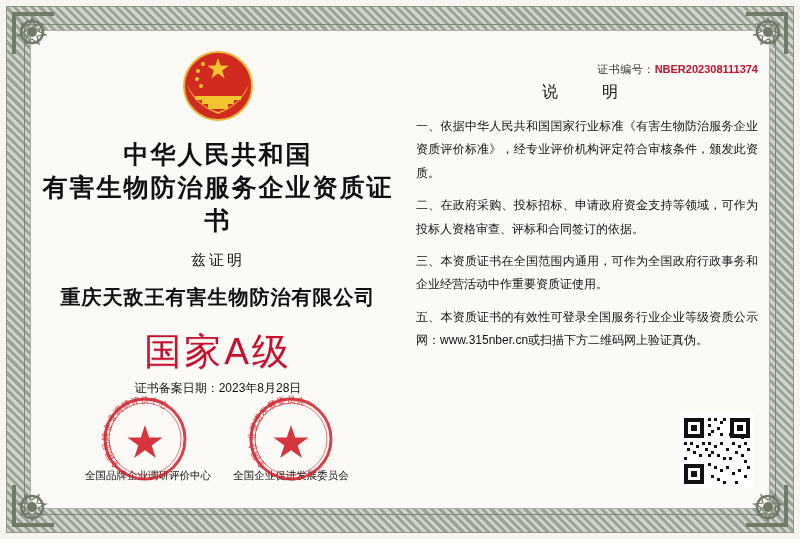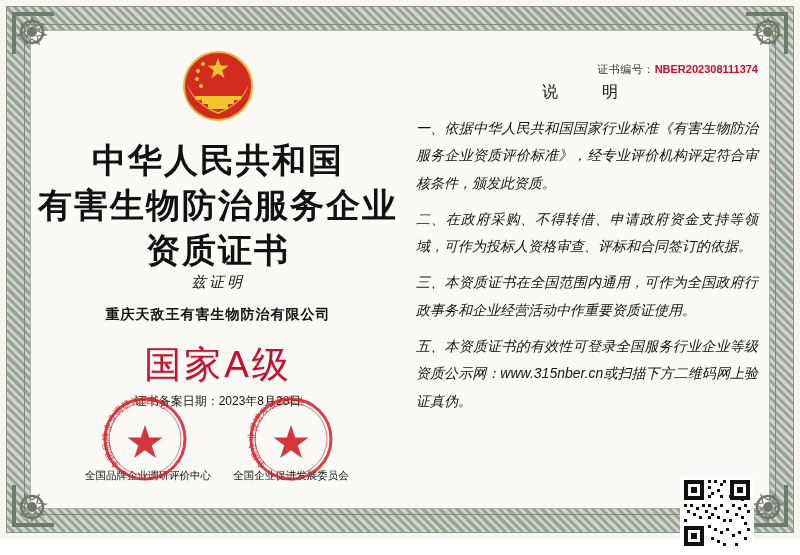--- a/index.html
+++ b/index.html
@@ -53,29 +53,29 @@
   
   .left-col{
     position:absolute;left:0;top:0;width:360px;height:100%;
     text-align:center;
   }
   .emblem{
     margin:6px auto 0;width:86px;height:86px;position:relative;
   }
   .title-main{
     margin-top:8px;
-    font-size:34px;font-weight:bold;color:#111;
+    font-size:25px;font-weight:bold;color:#111;
     letter-spacing:2px;line-height:1.32;
     font-family:"DejaVu Sans","Liberation Sans",sans-serif;
   }
   .zizhengming{
-    font-size:15px;color:#111;letter-spacing:3px;font-style:italic;
+    margin-top:14px;font-size:15px;color:#111;letter-spacing:3px;
   }
   .company{
-    margin-top:14px;font-size:14px;font-weight:bold;color:#111;letter-spacing:1px;
+    margin-top:14px;font-size:20px;font-weight:bold;color:#111;letter-spacing:1px;
   }
   .grade{
     margin-top:16px;
     font-size:37px;font-weight:normal;color:#c8102e;letter-spacing:3px;
     text-shadow:0 1px 0 rgba(0,0,0,.12);
   }
   .dates{
     font-size:12px;color:#111;line-height:1.85;
     text-align:center;
   }
@@ -95,23 +95,22 @@
   
   .right-col{
     position:absolute;left:378px;top:44px;right:4px;
     color:#111;
   }
   .shuoming{
     text-align:center;font-size:16px;font-weight:normal;letter-spacing:14px;
     margin-bottom:12px;
   }
   .para{
-    font-size:14px;line-height:1.95;text-indent:0;margin-bottom:9px;
+    font-size:12px;line-height:1.95;text-indent:0;margin-bottom:9px;
     text-align:justify;
-    font-style:italic;
   }
   .qr{
     position:absolute;right:4px;bottom:-126px;width:74px;height:74px;
     background:#fff;
   }
   .qr svg{display:block}
 </style>
 </head>
 <body>
 
@@ -224,21 +223,21 @@
           </div>
           <div class="seal-label">全国企业促进发展委员会</div>
         </div>
       </div>
     </div>
 
     <div class="right-col">
       <div class="shuoming">说　明</div>
 
       <div class="para">一、依据中华人民共和国国家行业标准《有害生物防治服务企业资质评价标准》，经专业评价机构评定符合审核条件，颁发此资质。</div>
-      <div class="para">二、在政府采购、不得转借、申请政府资金支持等领域，可作为投标人资格审查、评标和合同签订的依据。</div>
+      <div class="para">二、在政府采购、投标招标、申请政府资金支持等领域，可作为投标人资格审查、评标和合同签订的依据。</div>
       <div class="para">三、本资质证书在全国范围内通用，可作为全国政府行政事务和企业经营活动中作重要资质证使用。</div>
       <div class="para">五、本资质证书的有效性可登录全国服务行业企业等级资质公示网：www.315nber.cn或扫描下方二维码网上验证真伪。</div>
 
       <div class="qr">
         <svg width="74" height="74" viewBox="0 0 74 74" shape-rendering="crispEdges">
           <rect width="74" height="74" fill="#ffffff"></rect>
           <g fill="#111">
             <rect x="4" y="4" width="20" height="20"></rect>
               <rect x="8" y="8" width="12" height="12" fill="#fff"></rect>
               <rect x="11" y="11" width="6" height="6"></rect>

